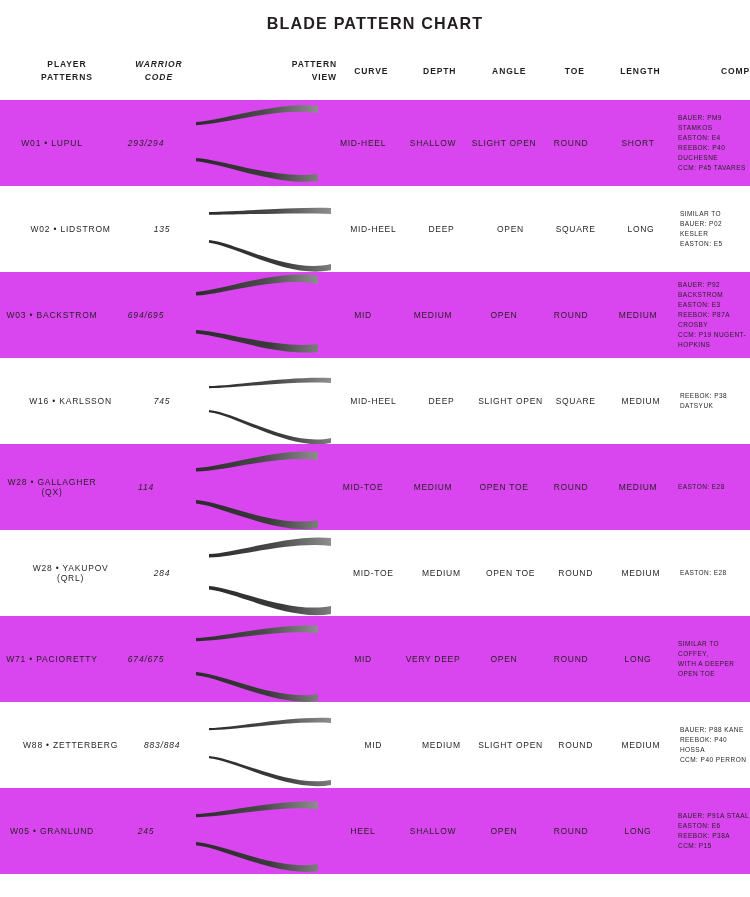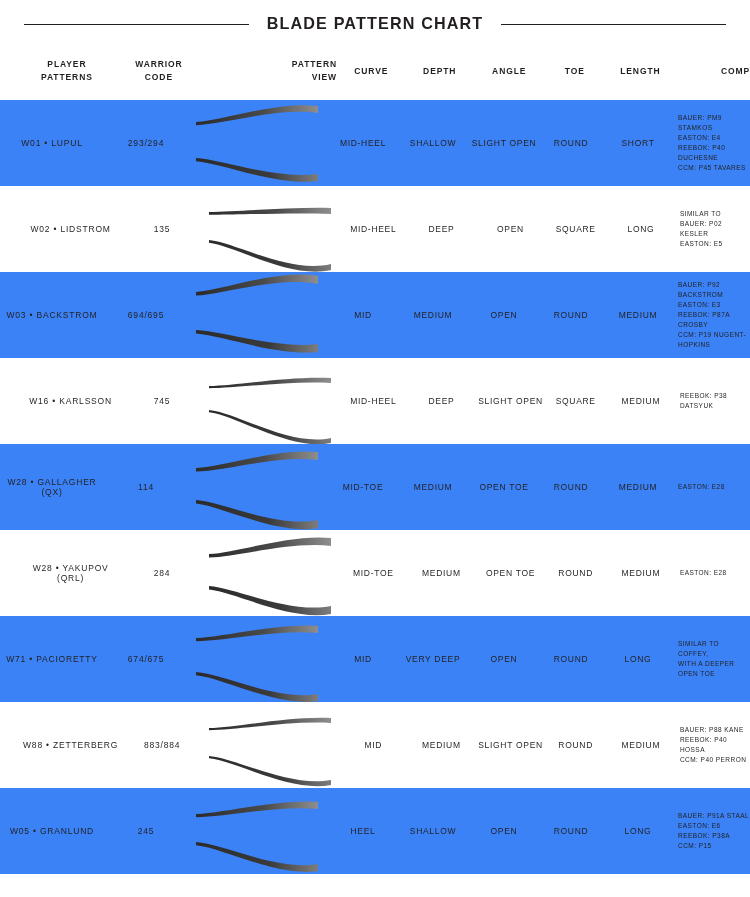--- a/index.html
+++ b/index.html
@@ -24,20 +24,21 @@
 
   
   .title-bar {
     height: 38px;
     display: flex;
     align-items: center;
     justify-content: center;
     gap: 12px;
     padding: 10px 24px 0 24px;
     box-sizing: border-box;
+    flex-direction: column;
   }
   .title-rule {
     flex: 1 1 auto;
     height: 1px;
     background: #231f20;
   }
   .title-text {
     font-size: 17px;
     font-weight: bold;
     letter-spacing: 1.2px;
@@ -60,38 +61,38 @@
     font-size: 8.5px;
     font-weight: bold;
     letter-spacing: 0.9px;
     line-height: 1.5;
     text-transform: uppercase;
     color: #231f20;
   }
 
   
   .c-player  { width: 104px; }
-  .c-code    { width: 84px;  }
+  .c-code    { width: 84px; font-style: italic;  }
   .c-view    { width: 140px; text-align: right; }
   .c-curve   { width: 70px;  }
   .c-depth   { width: 70px;  }
   .c-angle   { width: 72px;  }
   .c-toe     { width: 62px;  }
   .c-length  { width: 72px;  }
   .c-comp    { width: 76px; text-align: right;  }
 
   
   .rows { display: block; }
   .row {
     display: flex;
     align-items: center;
     height: 86px;
     box-sizing: border-box;
   }
-  .row.shade { background: #3b82f6; }
+  .row.shade { background: #d946ef; }
   .row.plain { background: #ffffff; padding-left: 20px; }
 
   .cell {
     text-align: center;
     font-size: 8.5px;
     letter-spacing: 0.7px;
     text-transform: uppercase;
     color: #231f20;
   }
   .cell.player { font-size: 8.5px; letter-spacing: 0.8px; }

